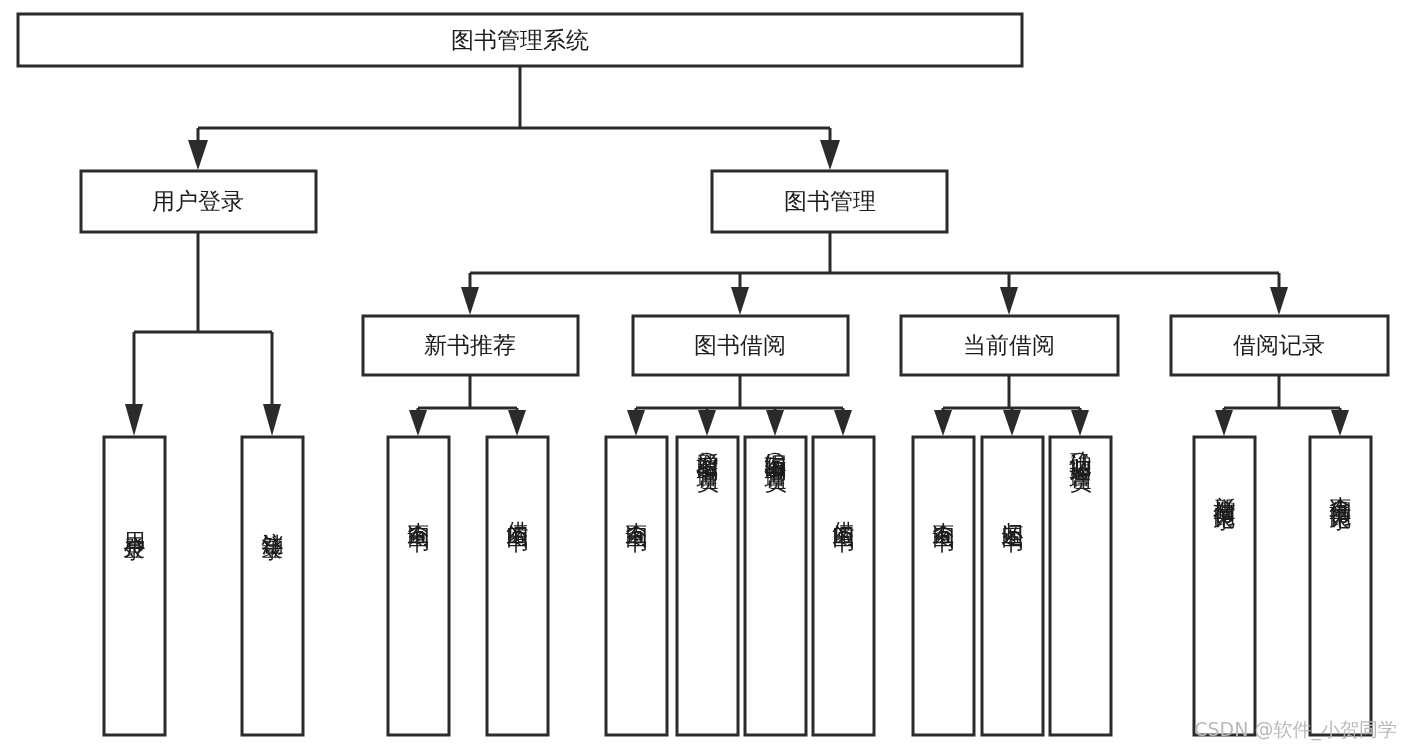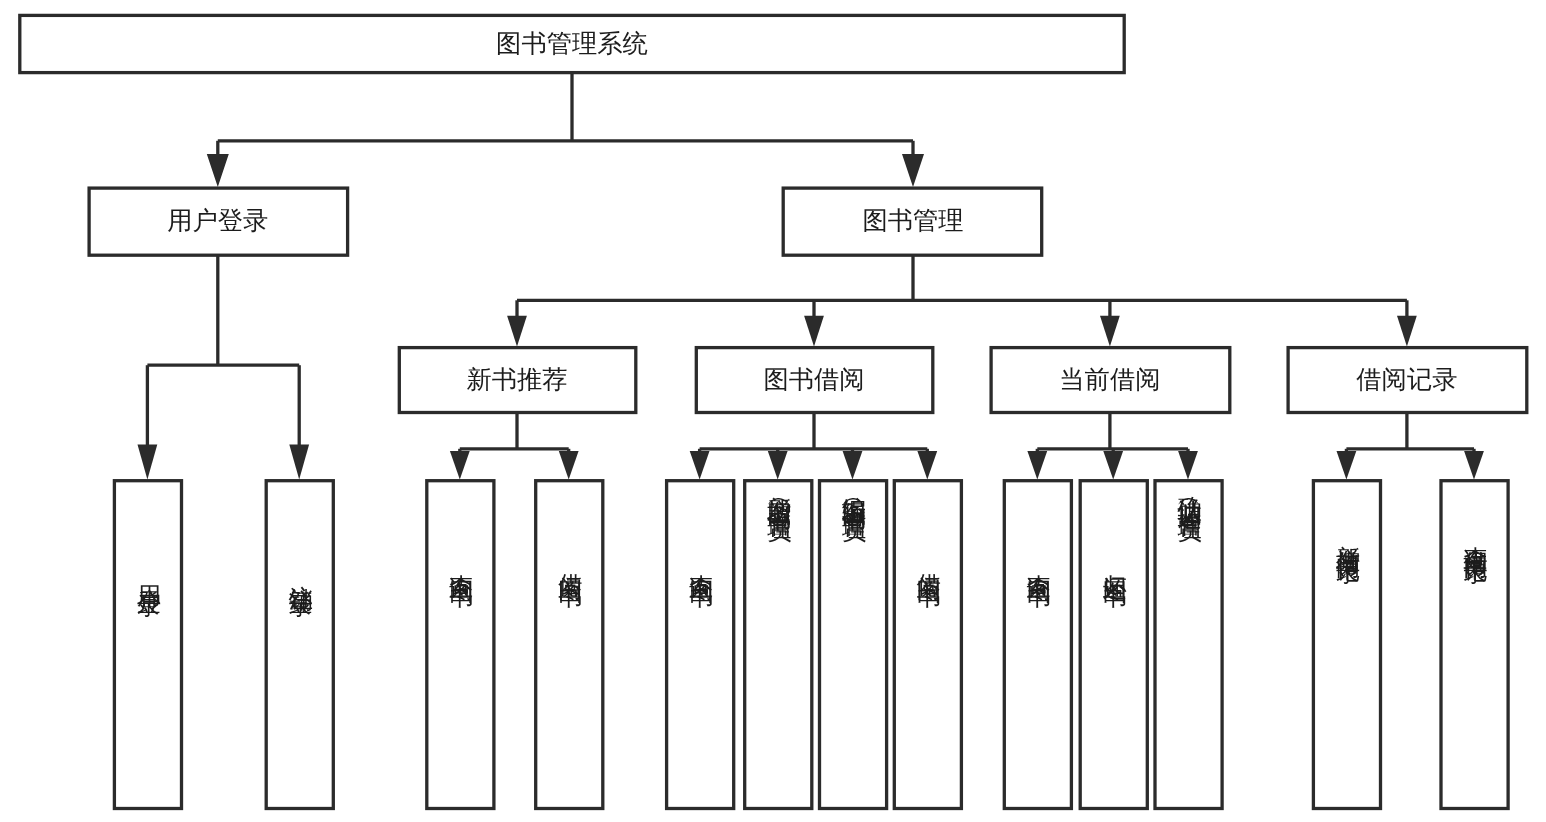--- a/index.html
+++ b/index.html
@@ -231,14 +231,15 @@
       <text class="node-label-v" x="1225" y="487">新增借阅记录</text>
     </g>
 
     <g>
       <rect class="node-rect" x="1310" y="437" width="61" height="298"></rect>
       <text class="node-label-v" x="1341" y="487">查询借阅记录</text>
     </g>
 
   </svg>
 
+  <div class="watermark-text">CSDN @软件_小贺同学</div>
 
 </div>
 
 </body></html>

